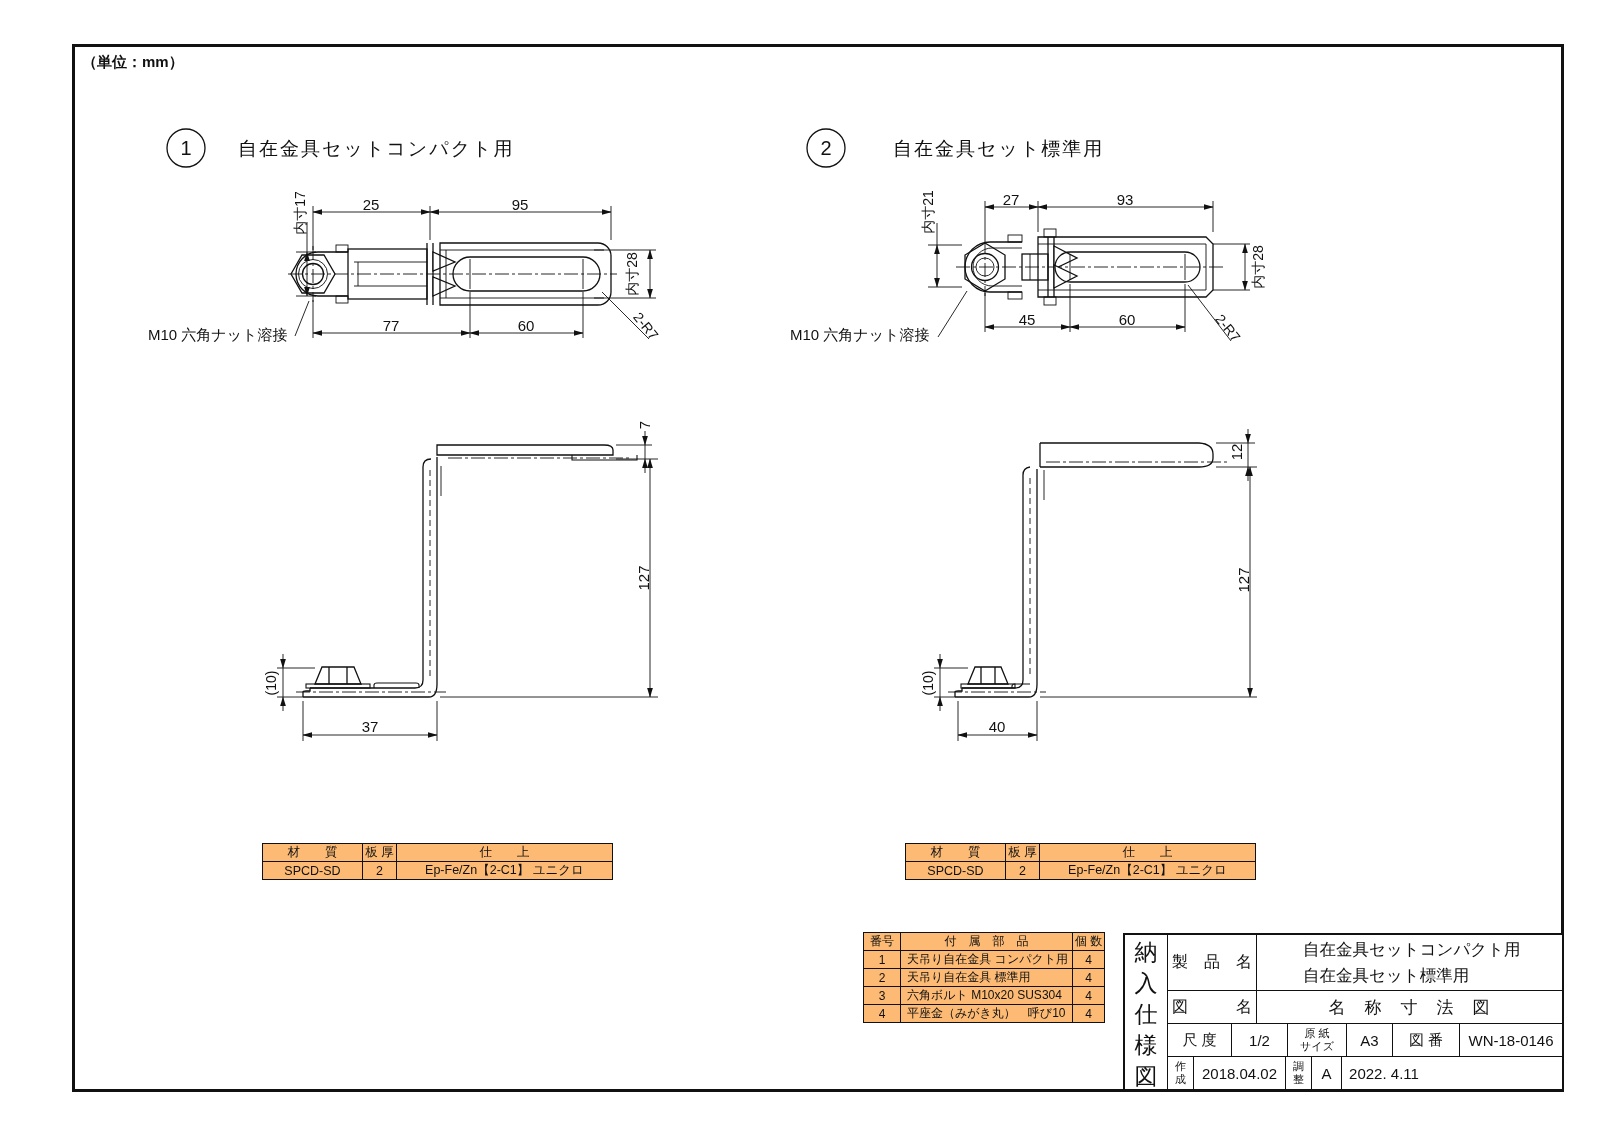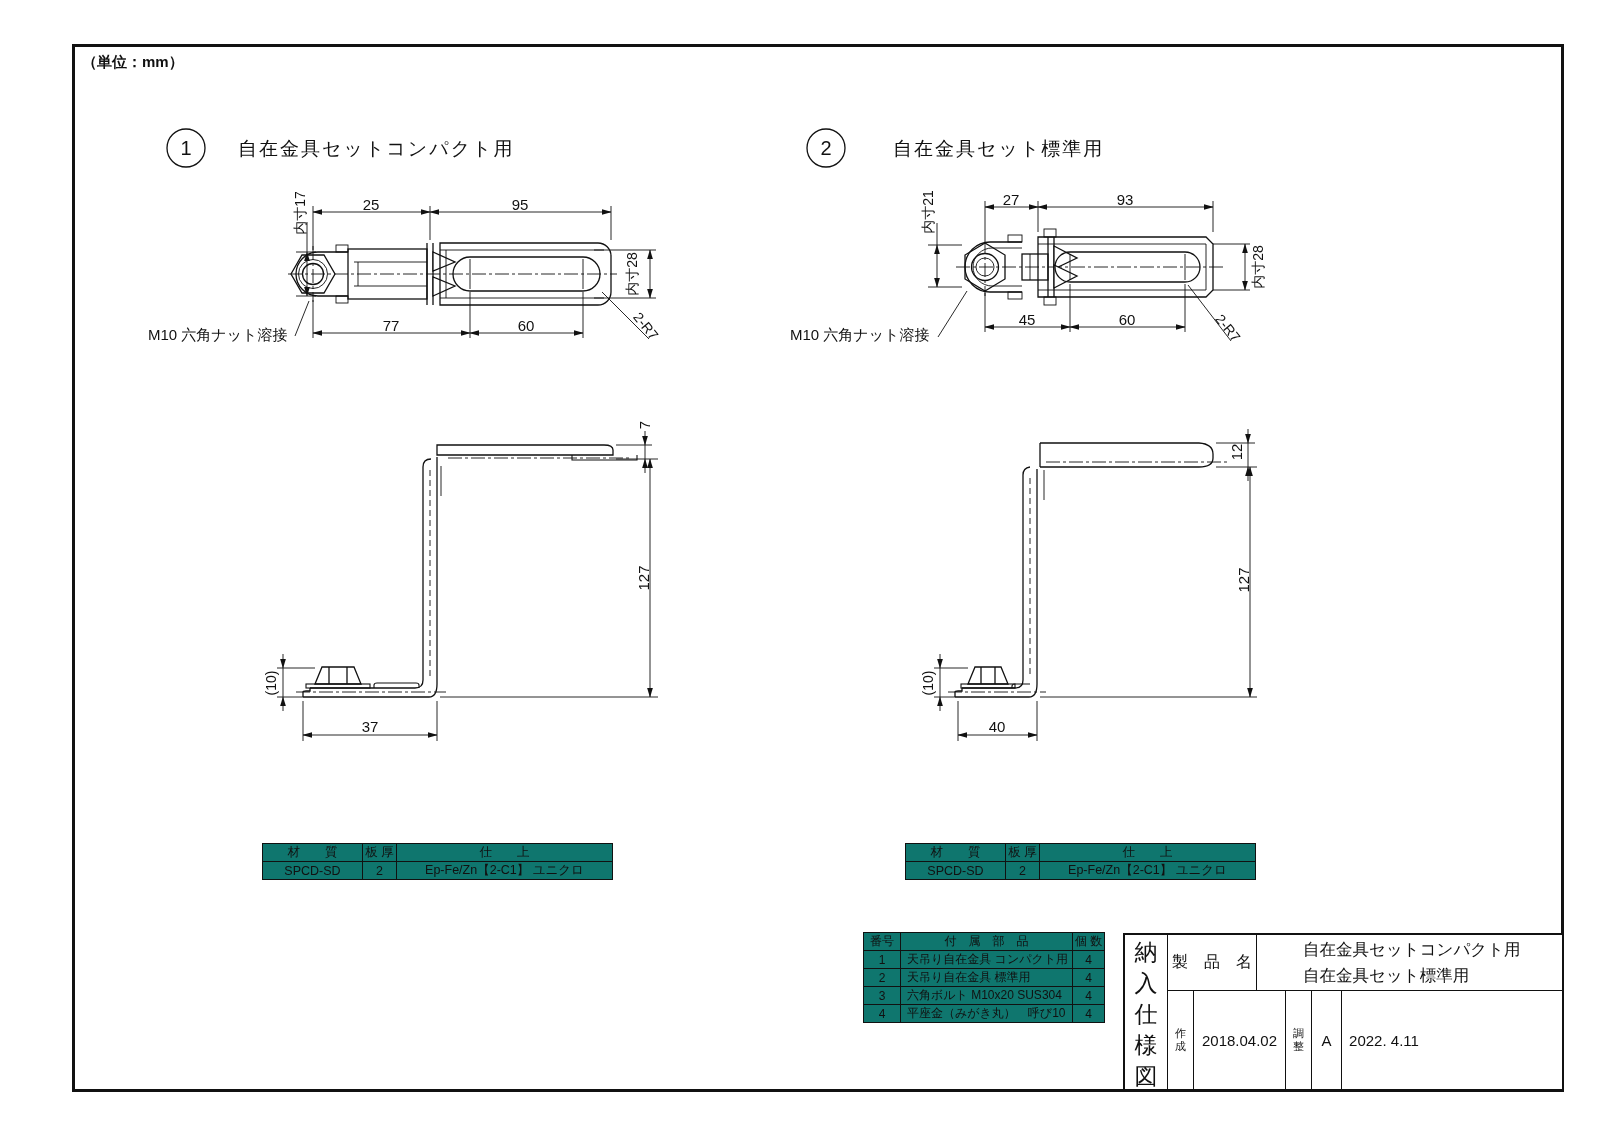--- a/index.html
+++ b/index.html
@@ -10,21 +10,21 @@
   svg.lines { position:absolute; left:0; top:0; width:1600px; height:1131px; }
   .t { position:absolute; white-space:nowrap; font-size:15px; color:#111;
        transform:translate(-50%,-50%); line-height:1; }
   .t.left { transform:translate(0,-50%); }
   .t.rot  { transform:translate(-50%,-50%) rotate(-90deg); }
   .t.diag { transform:translate(-50%,-50%) rotate(51deg); }
   .t.s14 { font-size:14px; }
   .t.s19 { font-size:19px; letter-spacing:2px; }
   .t.s20 { font-size:20px; }
   .unit { position:absolute; left:82px; top:53px; font-size:15px; font-weight:bold; }
-  table.grid { position:absolute; border-collapse:collapse; table-layout:fixed; background:#0f766e; }
+  table.grid { position:absolute; border-collapse:collapse; table-layout:fixed; background:#fdba74; }
   table.grid td { border:1.5px solid #111; text-align:center; padding:0 2px; overflow:hidden;
                   white-space:nowrap; }
   table.mat td { font-size:12.5px; height:13.5px; }
   table.parts td { font-size:12px; height:15.5px; }
   table.parts td.nm { text-align:left; padding-left:6px; }
   .tblock { position:absolute; left:1123px; top:933px; width:441px; height:158px;
             border:2.5px solid #111; box-sizing:border-box; display:flex; background:#fff; }
   .tblock * { box-sizing:border-box; }
   .tb-strip { width:43px; border-right:1.5px solid #111; display:flex; flex-direction:column;
               justify-content:space-around; align-items:center; font-size:23px; padding:2px 0; }
@@ -307,20 +307,35 @@
       <span>図</span>
     </div>
     <div class="tb-main">
       <div class="tb-row tb-r1">
         <div class="tb-cell lbl" style="width:89px;">製　品　名</div>
         <div class="tb-cell prod">
           <span>自在金具セットコンパクト用</span>
           <span>自在金具セット標準用</span>
         </div>
       </div>
+      <div class="tb-row tb-r2">
+        <div class="tb-cell lbl" style="width:89px;">図　　　名</div>
+        <div class="tb-cell dname">名　称　寸　法　図</div>
+      </div>
+      <div class="tb-row tb-r3">
+        <div class="tb-cell" style="width:64px;">尺 度</div>
+        <div class="tb-cell" style="width:56px;">1/2</div>
+        <div class="tb-cell two" style="width:59px;">
+          <span>原 紙</span>
+          <span>サイズ</span>
+        </div>
+        <div class="tb-cell" style="width:46px;">A3</div>
+        <div class="tb-cell" style="width:67px;">図 番</div>
+        <div class="tb-cell" style="flex:1;">WN-18-0146</div>
+      </div>
       <div class="tb-row tb-r4">
         <div class="tb-cell two" style="width:26px;">
           <span>作</span>
           <span>成</span>
         </div>
         <div class="tb-cell" style="width:92px;">2018.04.02</div>
         <div class="tb-cell two" style="width:26px;">
           <span>調</span>
           <span>整</span>
         </div>

